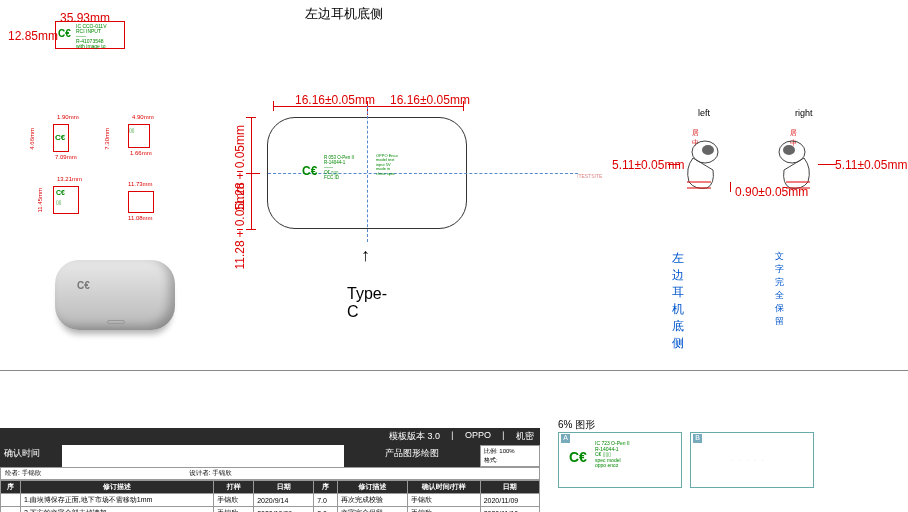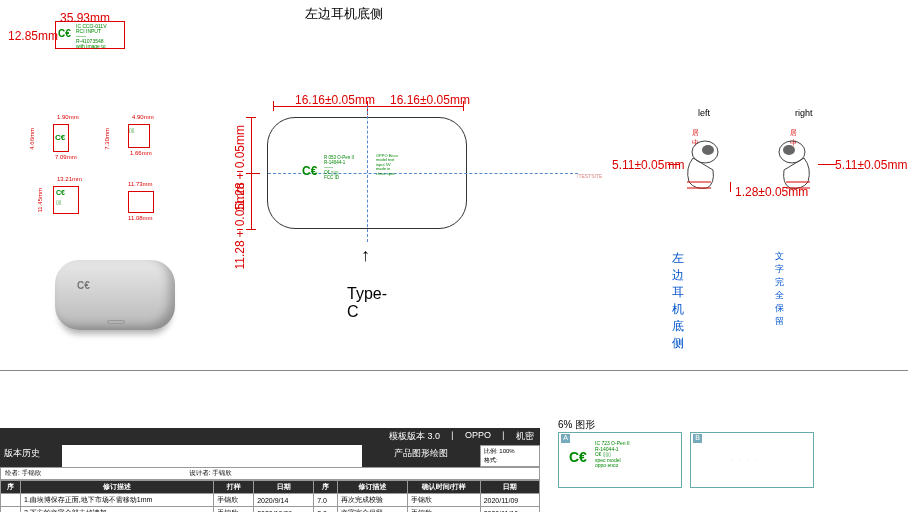--- a/index.html
+++ b/index.html
@@ -106,21 +106,21 @@
     <div class="el" style="left:92px;top:190px;font-size:16px">Type-C</div>
   </div>
 
   <div class="el" style="left:620px;top:110px">
     <div class="el" style="left:78px;top:-2px;font-size:9px">left</div>
     <div class="el" style="left:175px;top:-2px;font-size:9px">right</div>
     <div class="el dim" style="left:72px;top:18px;font-size:7px">居中</div>
     <div class="el dim" style="left:170px;top:18px;font-size:7px">居中</div>
     <div class="el dim" style="left:-8px;top:48px">5.11±0.05mm</div>
     <div class="el dim" style="left:215px;top:48px">5.11±0.05mm</div>
-    <div class="el dim" style="left:115px;top:75px">1.28±0.05mm</div>
+    <div class="el dim" style="left:115px;top:75px">0.90±0.05mm</div>
 
     <svg class="el" style="left:55px;top:28px" width="50" height="55">
       <ellipse cx="30" cy="14" rx="13" ry="11" fill="none" stroke="#444"></ellipse>
       <ellipse cx="33" cy="12" rx="6" ry="5" fill="#666"></ellipse>
       <path d="M18 20 Q10 30 14 44 Q20 52 32 50 Q40 46 38 32 Z" fill="none" stroke="#444"></path>
       <line x1="12" y1="44" x2="36" y2="44" stroke="#d00"></line>
       <line x1="12" y1="50" x2="36" y2="50" stroke="#d00"></line>
     </svg>
 
     <svg class="el" style="left:152px;top:28px" width="50" height="55">
@@ -140,23 +140,23 @@
 
   <div class="el" style="left:0;top:428px;width:540px">
     <div class="hdr" style="display:flex;justify-content:flex-end;gap:8px">
       <span>模板版本 3.0</span>
       <span>丨</span>
       <span>OPPO</span>
       <span>丨</span>
       <span>机密</span>
     </div>
     <div style="display:flex">
-      <div class="blk" style="width:62px;padding:2px 4px;font-size:9px">版本历史</div>
+      <div class="blk" style="width:62px;padding:2px 4px;font-size:9px">确认时间</div>
       <div style="flex:1"></div>
-      <div class="blk" style="width:118px;text-align:center;padding:2px;font-size:9px">产品图形绘图</div>
+      <div class="blk" style="width:136px;text-align:center;padding:2px;font-size:9px">产品图形绘图</div>
       <div style="width:60px;font-size:6px;padding:1px 3px;border:1px solid #999">
         <span>比例: 100%</span><br>
         <span>格式:</span>
       </div>
     </div>
     <div style="display:flex;font-size:6.5px;border:1px solid #999">
       <div style="padding:1px 4px"><span>绘者:</span> <span>手锦欣</span></div>
       <div style="padding:1px 4px;margin-left:140px"><span>设计者:</span> <span>手锦欣</span></div>
     </div>
     <table class="tbl" style="width:100%">

